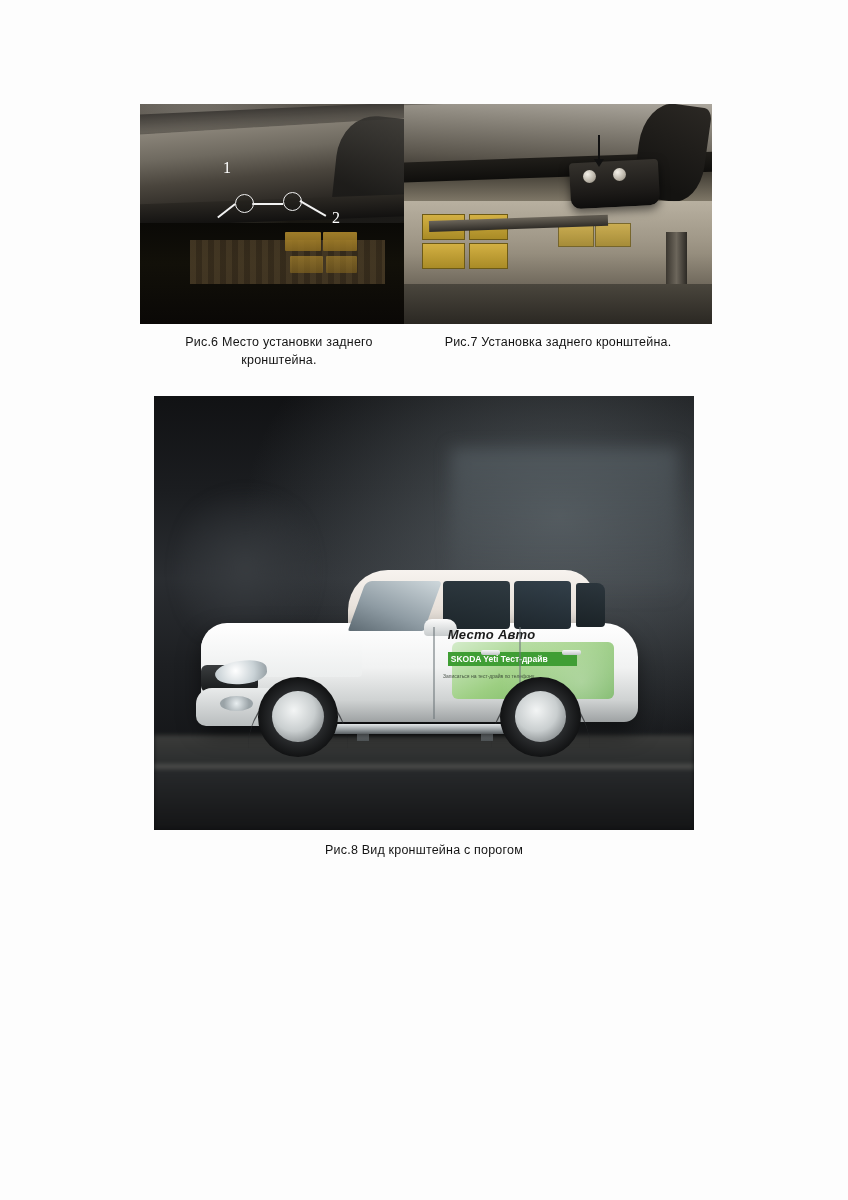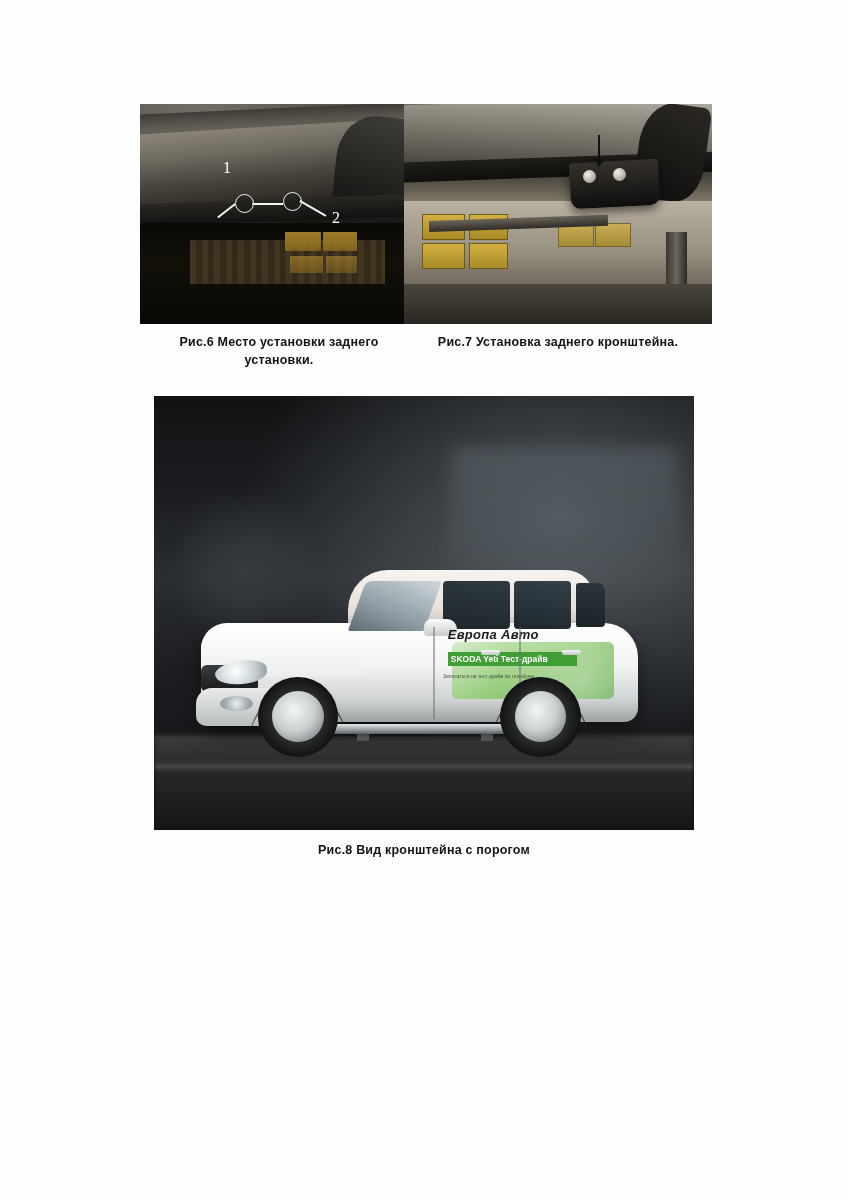--- a/index.html
+++ b/index.html
@@ -45,21 +45,20 @@
   .photo.p6 { width: 278px; height: 220px; }
   .photo.p7 { width: 308px; height: 220px; }
 
   .caption {
     font-size: 12.5px;
     line-height: 1.45;
     color: #141414;
     text-align: center;
     margin-top: 9px;
     letter-spacing: .2px;
-    font-weight: bold;
   }
   .caption.p7 { margin-top: 9px; }
 
   
   .big-block {
     position: absolute;
     left: 154px;
     top: 396px;
     width: 540px;
     display: flex;
@@ -509,21 +508,21 @@
         <div class="leader lmid"></div>
         <div class="hole h1"></div>
         <div class="hole h2"></div>
         <div class="leader l1"></div>
         <div class="leader l2"></div>
         <div class="calloutnum n1">1</div>
         <div class="calloutnum n2">2</div>
       </div>
       <figcaption class="caption">
         <div>Рис.6 Место установки заднего</div>
-        <div>установки.</div>
+        <div>кронштейна.</div>
       </figcaption>
     </figure>
 
     <figure class="fig-block right" style="margin:0;">
       <div class="photo p7">
         <div class="bg"></div>
         <div class="underbody"></div>
         <div class="darkband"></div>
         <div class="pipe"></div>
         <div class="garage"></div>
@@ -564,21 +563,21 @@
         <div class="glass-1"></div>
         <div class="glass-2"></div>
         <div class="glass-3"></div>
         <div class="grille"></div>
         <div class="headlight"></div>
         <div class="bumper"></div>
         <div class="foglight"></div>
         <div class="mirror"></div>
 
         <div class="decal-wrap"></div>
-        <div class="brand-text">Европа Авто</div>
+        <div class="brand-text">Место Авто</div>
         <div class="green-bar">SKODA Yeti Тест-драйв</div>
         <div class="fine-text">Записаться на тест-драйв по телефону</div>
 
         <div class="door-line d1"></div>
         <div class="door-line d2"></div>
         <div class="handle h1"></div>
         <div class="handle h2"></div>
 
         <div class="arch a1"></div>
         <div class="arch a2"></div>

